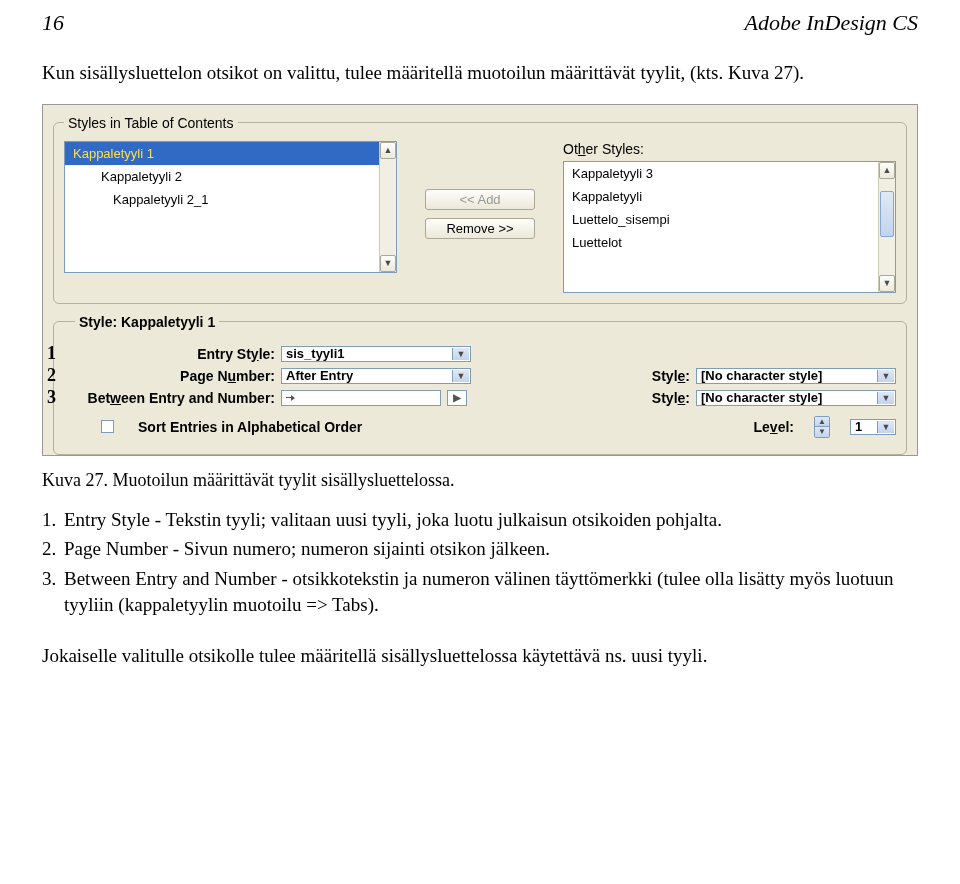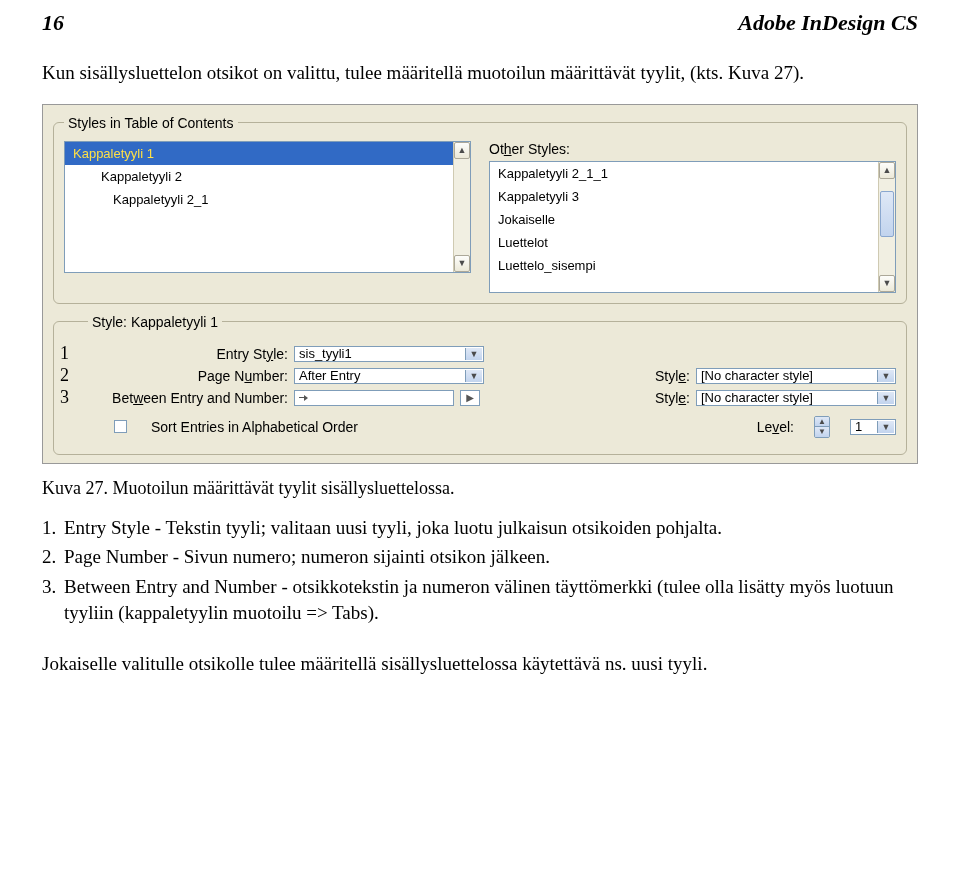--- a/index.html
+++ b/index.html
@@ -11,42 +11,41 @@
     color: #000;
     position: relative;
   }
   .page-header {
     display: flex;
     justify-content: space-between;
     padding: 10px 42px 0 42px;
     font-style: italic;
     font-size: 22px;
     font-family: Georgia, serif;
-    font-weight: bold;
   }
   .intro {
     padding: 24px 42px 10px 42px;
     font-size: 19px;
     line-height: 1.35;
   }
   .screenshot {
     margin: 8px 42px 6px 42px;
   }
   .panel {
     background: #ece9d8;
     border: 1px solid #999;
     font-family: Tahoma, Arial, sans-serif;
     font-size: 14px;
     color: #000;
     position: relative;
   }
   fieldset.panel-group {
     border: 1px solid #b5b19a;
     border-radius: 6px;
-    margin: 10px 10px 8px 10px;
+    margin: 10px 10px 0 10px;
     padding: 10px 10px 10px 10px;
     position: relative;
   }
   fieldset.panel-group > legend {
     padding: 0 4px;
     font-size: 14px;
     background: #ece9d8;
   }
   .columns {
     display: flex;
@@ -262,44 +261,47 @@
               <div class="list-item indent2">Kappaletyyli 2_1</div>
             </div>
             <div class="scrollbar">
               <div class="sb-btn">▲</div>
               <div class="sb-track"></div>
               <div class="sb-btn">▼</div>
             </div>
           </div>
         </div>
 
+        <div class="col-mid">
+          <div class="xp-btn">&lt;&lt; Add</div>
+          <div class="xp-btn enabled">Remove &gt;&gt;</div>
+        </div>
 
         <div class="col-right">
           <div class="col-label">Ot<span class="u">h</span>er Styles:</div>
           <div class="listbox">
             <div class="listbox-inner">
-              <div class="list-item">Kappaletyyli 2_1_1</div>
               <div class="list-item">Kappaletyyli 3</div>
-              <div class="list-item">Jokaiselle</div>
+              <div class="list-item">Kappaletyyli</div>
+              <div class="list-item">Luettelo_sisempi</div>
               <div class="list-item">Luettelot</div>
-              <div class="list-item">Luettelo_sisempi</div>
             </div>
             <div class="scrollbar">
               <div class="sb-btn">▲</div>
               <div class="sb-track">
                   <div class="sb-thumb" style="top:12px;height:46px;"></div>
                 </div>
               <div class="sb-btn">▼</div>
             </div>
           </div>
         </div>
       </div>
     </fieldset>
 
-    <fieldset class="panel-group" style="padding-left:34px;">
+    <fieldset class="panel-group" style="padding-left:21px;font-weight:bold;">
       <legend>Style: Kappaletyyli 1</legend>
 
       <div class="row" style="position:relative;">
         <span class="annotation">1</span>
         <span class="label w160">Entry St<span class="u">y</span>le:</span>
         <span class="field" style="width:190px;">
           <span>sis_tyyli1</span>
           <span class="dd-btn">▼</span>
         </span>
       </div>

